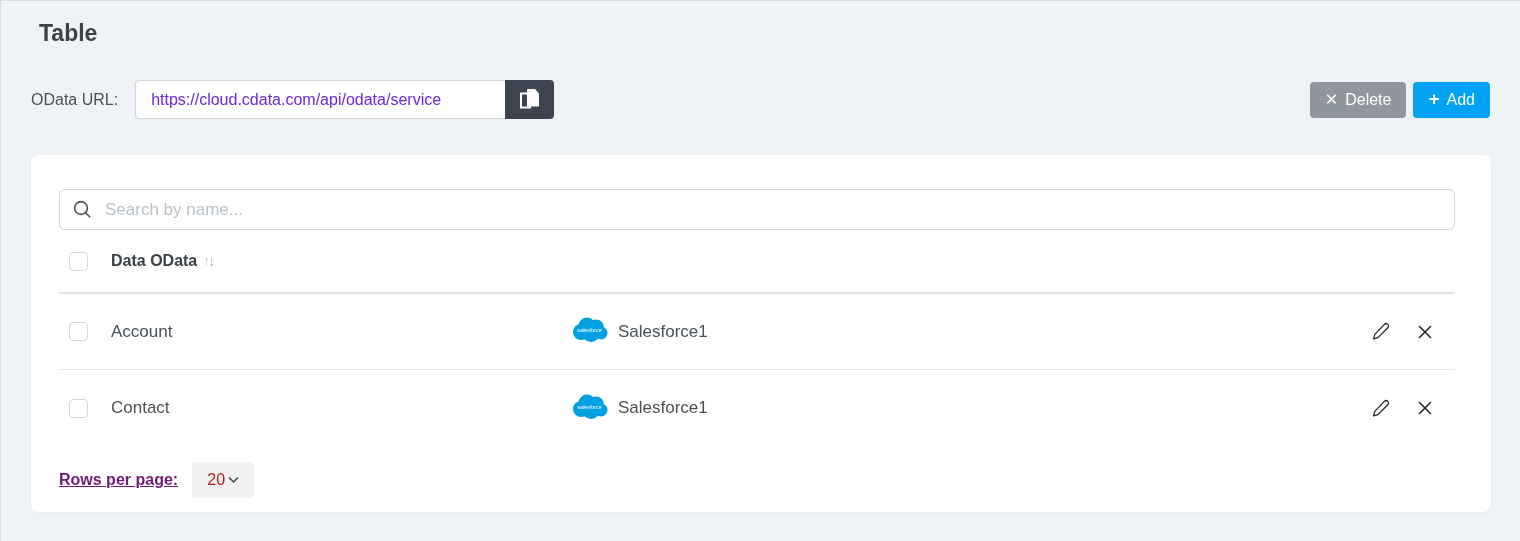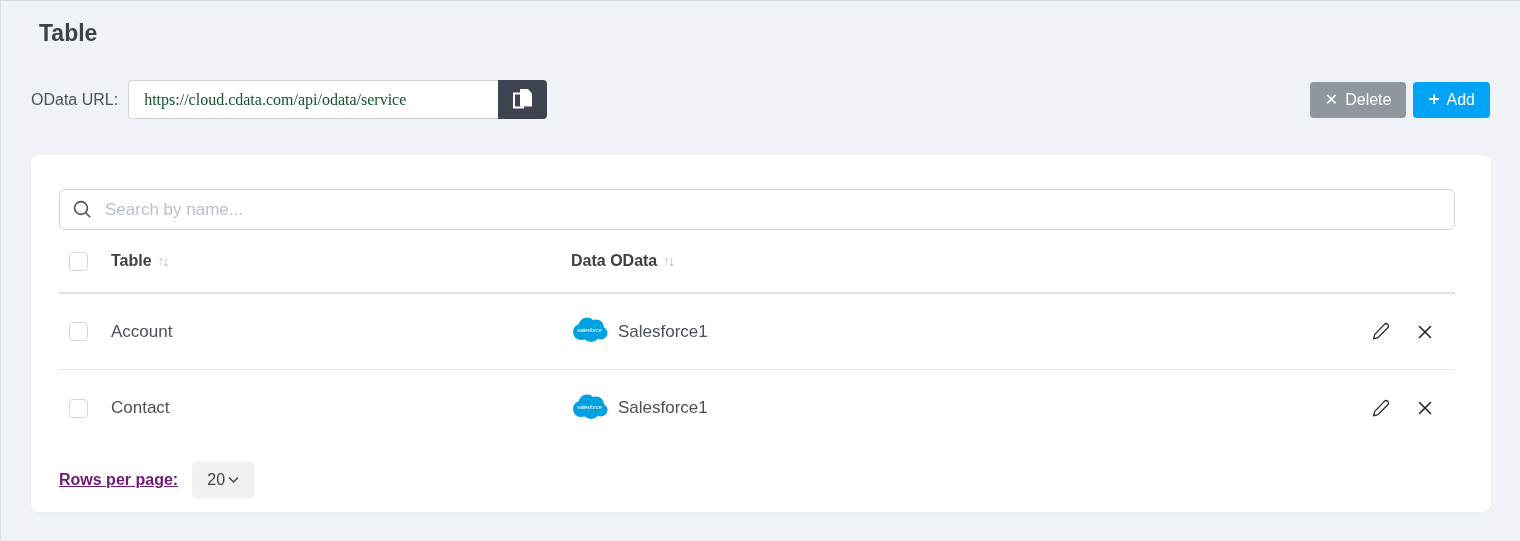--- a/index.html
+++ b/index.html
@@ -21,31 +21,31 @@
     font-weight: bold;
     color: #3b4248;
   }
 
   
   .toolbar {
     display: flex;
     align-items: center;
     margin: 33px 30px 0 30px;
   }
-  .url-label { font-size: 16px; color: #4a5157; margin-right: 10px; }
+  .url-label { font-size: 16px; color: #4a5157; margin-right: 17px; }
   .input-group { display: flex; align-items: stretch; }
   .url-input {
     width: 370px; height: 39px;
     border: 1px solid #ced4da;
     border-right: none;
     border-radius: 4px 0 0 4px;
     padding: 0 15px;
     font-size: 16px;
-    color: #14532d;
-    font-family: Liberation Serif, serif;
+    color: #6d28d9;
+    font-family: Liberation Sans, sans-serif;
     outline: none;
     background: #fff;
   }
   .copy-btn {
     width: 49px; height: 39px;
     background: #3d4450;
     border: none;
     border-radius: 0 4px 4px 0;
     display: flex; align-items: center; justify-content: center;
     cursor: pointer;
@@ -129,21 +129,21 @@
   .pagination { display: flex; align-items: center; margin-top: 16px; }
   .pagination-label { font-size: 16px; font-weight: bold; color: #701a75; text-decoration: underline; }
   .rows-select {
     margin-left: 14px;
     width: 62px; height: 36px;
     background: #f0f1f3;
     border-radius: 4px;
     display: flex; align-items: center; justify-content: center;
     gap: 3px;
     cursor: pointer;
-    font-size: 16px; color: #404040;
+    font-size: 16px; color: #b91c1c;
   }
 </style>
 </head>
 <body>
 
 <div class="page">
 
   <h1 class="page-title">Table</h1>
 
   <div class="toolbar">
@@ -179,23 +179,20 @@
           <circle cx="8" cy="8" r="6.4"></circle>
           <line x1="12.7" y1="12.7" x2="17.2" y2="17.2"></line>
         </svg>
       </span>
       <input class="search-input" type="text" placeholder="Search by name..." style="">
     </div>
 
     <div class="tbl-row tbl-head">
       <div class="col-check">
         <input type="checkbox" class="checkbox" style="">
-      </div>
-      <div class="col-table">
-        <span class="col-header-label">Table</span><span class="sort-icons"><span class="sort-up">↑</span><span class="sort-down">↓</span></span>
       </div>
       <div class="col-source">
         <span class="col-header-label">Data OData</span>
           <span class="sort-icons"><span class="sort-up">↑</span><span class="sort-down">↓</span></span>
       </div>
       <div class="col-actions"></div>
     </div>
 
     <div class="tbl-row tbl-body-row with-divider">
       <div class="col-check">

